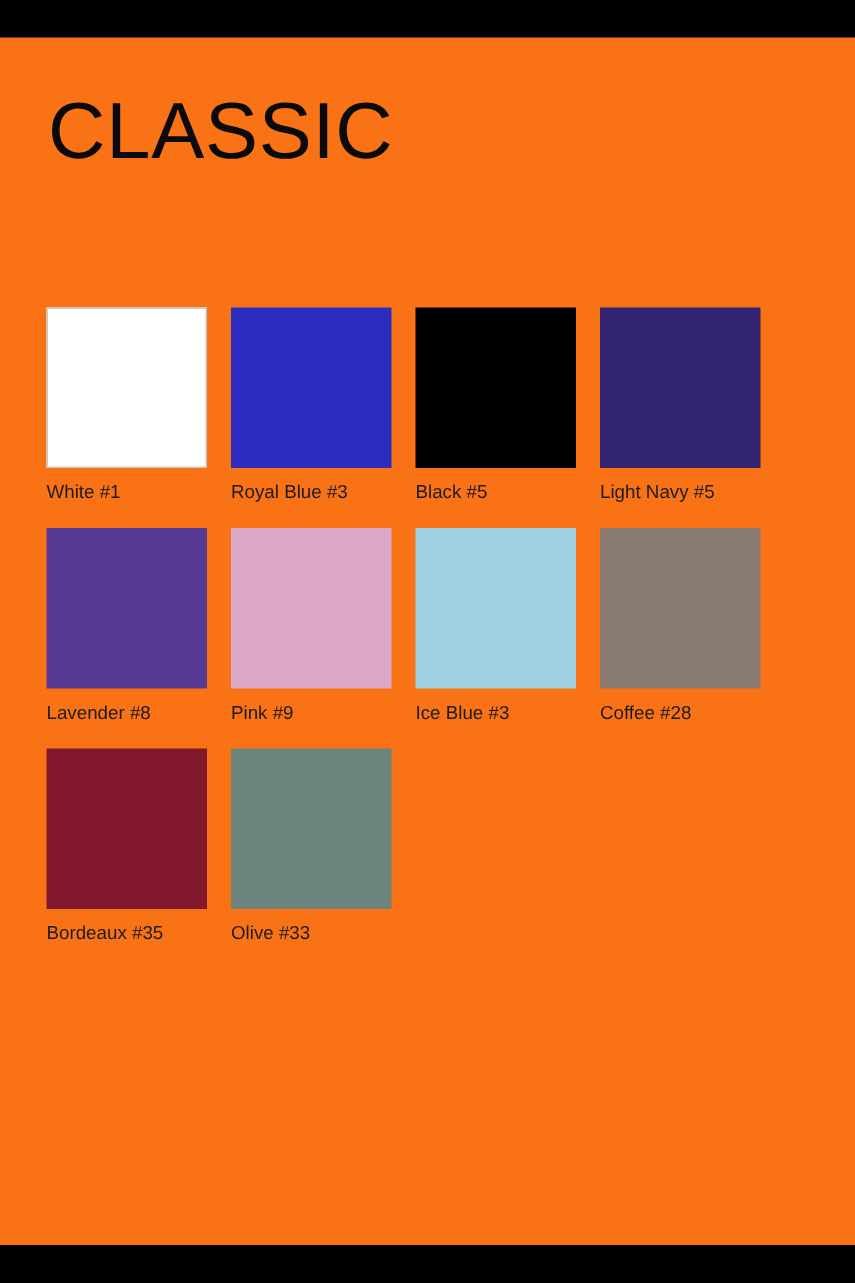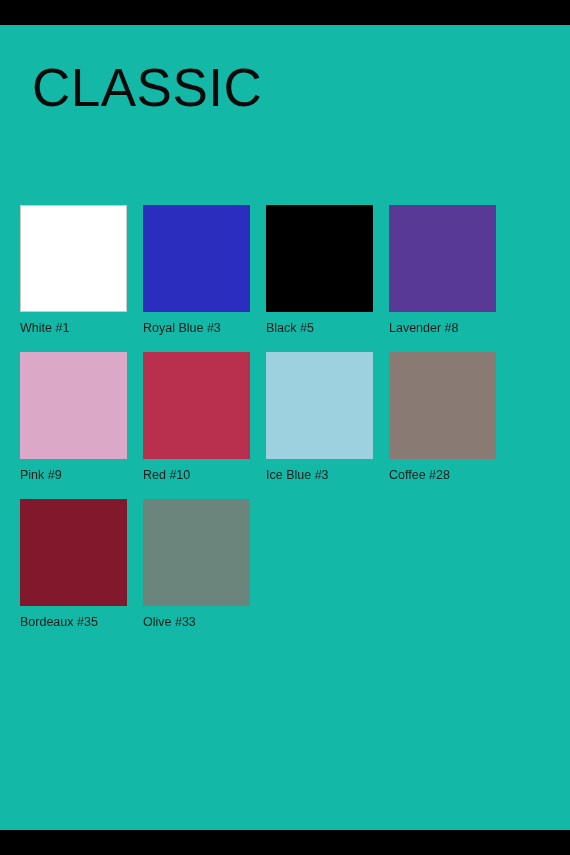--- a/index.html
+++ b/index.html
@@ -38,21 +38,21 @@
     height: 25px;
     background: #000000;
   }
 
   .sheet {
     position: absolute;
     left: 0;
     top: 25px;
     width: 570px;
     height: 805px;
-    background: #14b8a6;
+    background: #f97316;
     box-sizing: border-box;
   }
 
   .title-block {
     position: absolute;
     left: 32px;
     top: 32px;
     width: 500px;
   }
   .title-line {
@@ -61,21 +61,21 @@
     font-size: 53px;
     line-height: 62px;
     letter-spacing: 0.5px;
     color: #0a0a0a;
     white-space: nowrap;
     -webkit-font-smoothing: antialiased;
   }
 
   .grid {
     position: absolute;
-    left: 20px;
+    left: 31px;
     top: 180px;
     width: 506px;
     display: grid;
     grid-template-columns: repeat(4, 107px);
     column-gap: 25px;
     row-gap: 11px;
     gap: 16px;
   }
 
   .swatch-cell {
@@ -121,30 +121,30 @@
         </div>
         <div class="swatch-cell">
           <div class="swatch-chip" style="background: rgb(43, 45, 190);"></div>
           <div class="swatch-label">Royal Blue #3</div>
         </div>
         <div class="swatch-cell">
           <div class="swatch-chip" style="background: rgb(0, 0, 0);"></div>
           <div class="swatch-label">Black #5</div>
         </div>
         <div class="swatch-cell">
+          <div class="swatch-chip" style="background: rgb(50, 36, 113);"></div>
+          <div class="swatch-label">Light Navy #5</div>
+        </div>
+        <div class="swatch-cell">
           <div class="swatch-chip" style="background: rgb(88, 58, 150);"></div>
           <div class="swatch-label">Lavender #8</div>
         </div>
         <div class="swatch-cell">
           <div class="swatch-chip" style="background: rgb(219, 169, 199);"></div>
           <div class="swatch-label">Pink #9</div>
-        </div>
-        <div class="swatch-cell">
-          <div class="swatch-chip" style="background: rgb(185, 47, 78);"></div>
-          <div class="swatch-label">Red #10</div>
         </div>
         <div class="swatch-cell">
           <div class="swatch-chip" style="background: rgb(158, 209, 224);"></div>
           <div class="swatch-label">Ice Blue #3</div>
         </div>
         <div class="swatch-cell">
           <div class="swatch-chip" style="background: rgb(138, 122, 116);"></div>
           <div class="swatch-label">Coffee #28</div>
         </div>
         <div class="swatch-cell">

